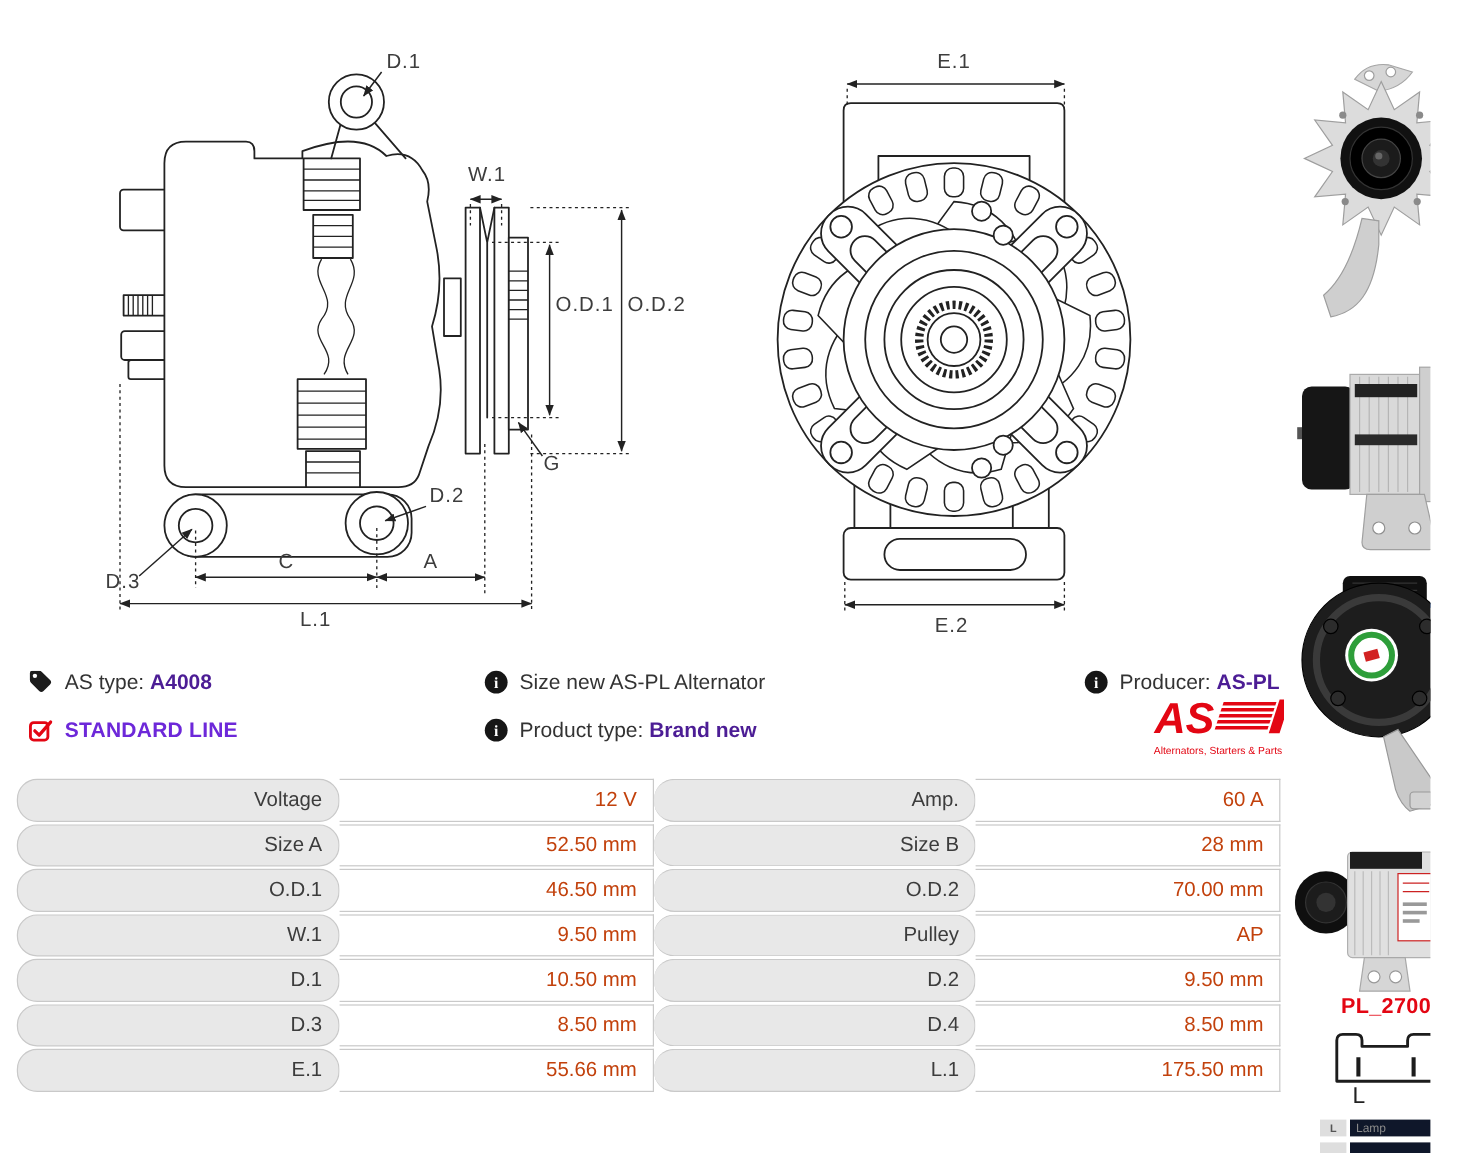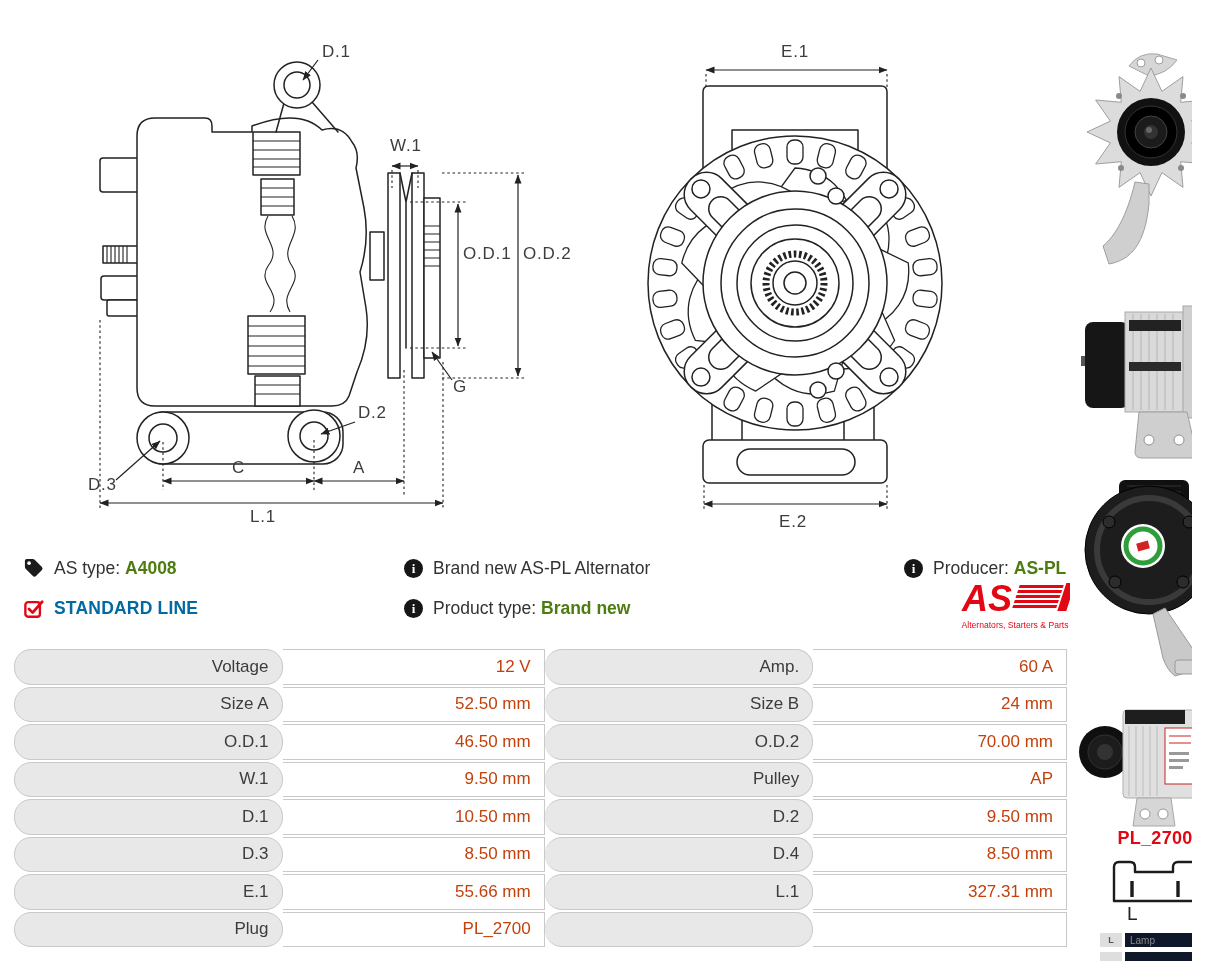--- a/index.html
+++ b/index.html
@@ -8,22 +8,22 @@
   
   .drawings{position:absolute;left:0;top:0;}
   .drawings text{font-family:"Liberation Sans",sans-serif;fill:#3d3d3d;font-size:17px;letter-spacing:.8px;}
   .ln{stroke:#222;stroke-width:1.5;fill:none;stroke-linejoin:round;stroke-linecap:round;}
   .lnf{stroke:#222;stroke-width:1.5;fill:#fff;stroke-linejoin:round;}
   .thin{stroke:#222;stroke-width:1.1;fill:none;}
   .dim{stroke:#222;stroke-width:1.2;fill:none;}
   .dot{stroke:#222;stroke-width:1.1;fill:none;stroke-dasharray:2.5 2.8;}
   
   .hdr-item{position:absolute;display:flex;align-items:center;gap:10px;font-size:17.5px;color:#333;white-space:nowrap;}
-  .hdr-item b{color:#4d7c0f;}
-  .red{color:#0369a1;font-weight:bold;letter-spacing:.2px;}
+  .hdr-item b{color:#4c1d95;}
+  .red{color:#6d28d9;font-weight:bold;letter-spacing:.2px;}
   .info-icon{width:19px;height:19px;border-radius:50%;background:#161616;color:#fff;display:inline-flex;
              align-items:center;justify-content:center;font-size:13px;font-weight:bold;
              font-family:"Liberation Serif",serif;flex:0 0 19px;}
   
   .spec{position:absolute;left:14px;top:607px;width:1053px;border-collapse:separate;border-spacing:0 2px;}
   .spec td{height:35.5px;box-sizing:border-box;border:1px solid #c9c9c9;border-left:none;
            font-size:17px;color:#3c3c3c;text-align:right;padding:0 13px;}
   .spec td:first-child{border-left:1px solid #c9c9c9;}
   .spec td.lbl{background:#e8e8e8;border-radius:17px;}
   .spec td.val{background:#fff;color:#c2410c;}
@@ -298,21 +298,21 @@
   <div class="hdr-item" style="left:24px;top:558px;">
     <svg width="20" height="20" viewBox="0 0 22 22">
       <rect x="1.5" y="3.5" width="16" height="16" rx="3" fill="#fff" stroke="#e30613" stroke-width="2.6"></rect>
       <path d="M5.5,11 L9.5,15 L20,3" stroke="#e30613" stroke-width="3" fill="none" stroke-linecap="round" stroke-linejoin="round"></path>
     </svg>
     <span class="red">STANDARD LINE</span>
   </div>
 
   <div class="hdr-item" style="left:404px;top:518px;">
     <span class="info-icon">i</span>
-    <span>Brand new AS-PL Alternator</span>
+    <span>Size new AS-PL Alternator</span>
   </div>
 
   <div class="hdr-item" style="left:404px;top:558px;">
     <span class="info-icon">i</span>
     <span><span>Product type:</span>&nbsp;<b>Brand new</b></span>
   </div>
 
   <div class="hdr-item" style="left:904px;top:518px;">
     <span class="info-icon">i</span>
     <span><span>Producer:</span>&nbsp;<b>AS-PL</b></span>
@@ -342,21 +342,21 @@
       <tr>
         <td class="lbl">Voltage</td>
         <td class="val">12 V</td>
         <td class="lbl">Amp.</td>
         <td class="val">60 A</td>
       </tr>
       <tr>
         <td class="lbl">Size A</td>
         <td class="val">52.50 mm</td>
         <td class="lbl">Size B</td>
-        <td class="val">24 mm</td>
+        <td class="val">28 mm</td>
       </tr>
       <tr>
         <td class="lbl">O.D.1</td>
         <td class="val">46.50 mm</td>
         <td class="lbl">O.D.2</td>
         <td class="val">70.00 mm</td>
       </tr>
       <tr>
         <td class="lbl">W.1</td>
         <td class="val">9.50 mm</td>
@@ -372,27 +372,21 @@
       <tr>
         <td class="lbl">D.3</td>
         <td class="val">8.50 mm</td>
         <td class="lbl">D.4</td>
         <td class="val">8.50 mm</td>
       </tr>
       <tr>
         <td class="lbl">E.1</td>
         <td class="val">55.66 mm</td>
         <td class="lbl">L.1</td>
-        <td class="val">327.31 mm</td>
-      </tr>
-      <tr>
-        <td class="lbl">Plug</td>
-        <td class="val">PL_2700</td>
-        <td class="lbl"></td>
-        <td class="val"></td>
+        <td class="val">175.50 mm</td>
       </tr>
     </tbody>
   </table>
 
   <div class="plug-block">
     <div class="plug-title">PL_2700</div>
     <svg class="plug-svg" width="90" height="46" viewBox="0 0 90 46">
       <path d="M4,44 V10 Q4,5 9,5 H20 Q25,5 25,10 V15 H63 V10 Q63,5 68,5 H81 Q86,5 86,10 V44 Z" fill="#fff" stroke="#1c1c1c" stroke-width="2.4" stroke-linejoin="round"></path>
       <path d="M22,24 V40 M68,24 V40" stroke="#1c1c1c" stroke-width="3.4"></path>
     </svg>

